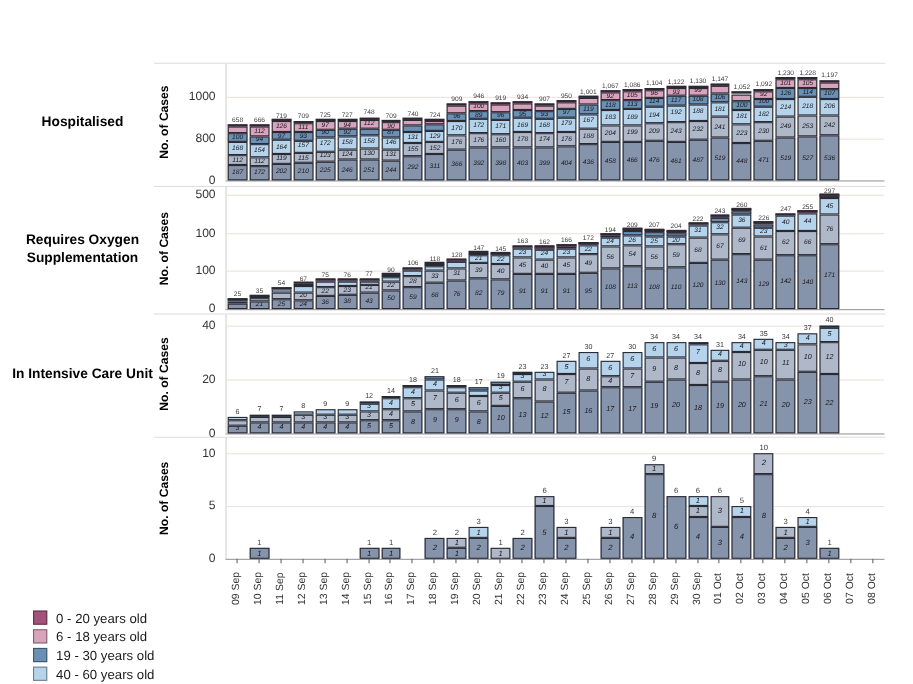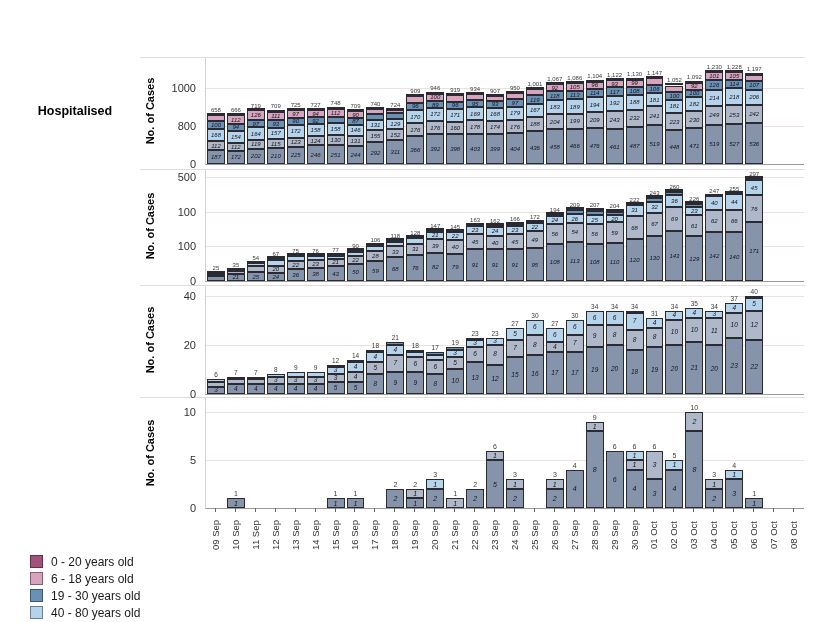--- a/index.html
+++ b/index.html
@@ -502,20 +502,21 @@
       <div class="seg" style="left: 539.2px; width: 17.9333px; bottom: 74.5029px; height: 8.10143px; background: rgb(106, 145, 181);">
         <span>107</span>
       </div>
       <div class="seg" style="left: 539.2px; width: 17.9333px; bottom: 82.6043px; height: 6.43571px; background: rgb(216, 163, 188);"></div>
       <div class="seg" style="left: 539.2px; width: 17.9333px; bottom: 89.04px; height: 1.59px; background: rgb(163, 83, 123);"></div>
       <div class="total" style="left: 548.167px; bottom: 91.63px;">1,197</div>
     </div>
 </div>
 
 <div class="chart-row" style="top:170px;height:111px">
+  <div class="row-label">Requires Oxygen Supplementation</div>
   <div class="y-title">No. of Cases</div>
   <div class="yticks" id="yticks-1">
       <div class="ytick" style="top: 105px;">0</div>
       <div class="ytick" style="top: 70.3125px;">100</div>
       <div class="ytick" style="top: 35.625px;">100</div>
       <div class="ytick" style="top: 0.9375px;">500</div>
     </div>
   <div class="plot panel-1" id="plot-1">
       <div class="grid" style="top: 76.3125px;"></div>
       <div class="grid" style="top: 41.625px;"></div>
@@ -833,20 +834,21 @@
         <span>45</span>
       </div>
       <div class="seg" style="left: 539.2px; width: 17.9333px; bottom: 101.287px; height: 1.04062px; background: rgb(106, 145, 181);"></div>
       <div class="seg" style="left: 539.2px; width: 17.9333px; bottom: 102.328px; height: 1px; background: rgb(216, 163, 188);"></div>
       <div class="seg" style="left: 539.2px; width: 17.9333px; bottom: 102.675px; height: 1px; background: rgb(163, 83, 123);"></div>
       <div class="total" style="left: 548.167px; bottom: 104.022px;">297</div>
     </div>
 </div>
 
 <div class="chart-row" style="top:286px;height:108px">
+  <div class="row-label">In Intensive Care Unit</div>
   <div class="y-title">No. of Cases</div>
   <div class="yticks" id="yticks-2">
       <div class="ytick" style="top: 102px;">0</div>
       <div class="ytick" style="top: 52.9091px;">20</div>
       <div class="ytick" style="top: 3.81818px;">40</div>
     </div>
   <div class="plot panel-2" id="plot-2">
       <div class="grid" style="top: 58.9091px;"></div>
       <div class="grid" style="top: 9.81818px;"></div>
       <div class="seg" style="left: 1px; width: 17.9333px; bottom: 0px; height: 7.36364px; background: rgb(134, 148, 171);">
@@ -1386,15 +1388,15 @@
     <div class="leg-item">
       <div class="leg-swatch" style="background: rgb(216, 163, 188);"></div>
       <div class="leg-label">6 - 18 years old</div>
     </div>
     <div class="leg-item">
       <div class="leg-swatch" style="background: rgb(106, 145, 181);"></div>
       <div class="leg-label">19 - 30 years old</div>
     </div>
     <div class="leg-item">
       <div class="leg-swatch" style="background: rgb(181, 211, 234);"></div>
-      <div class="leg-label">40 - 80 years old</div>
+      <div class="leg-label">40 - 60 years old</div>
     </div>
   </div>
 
 </body></html>

